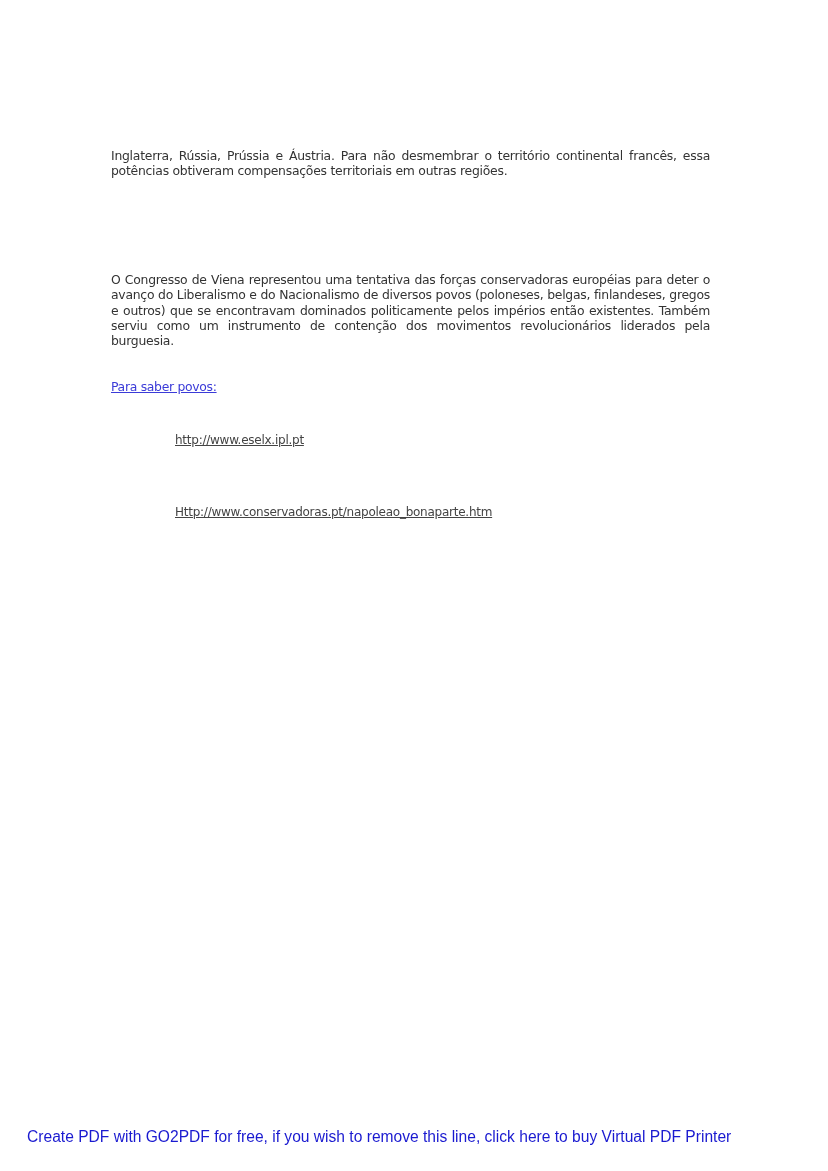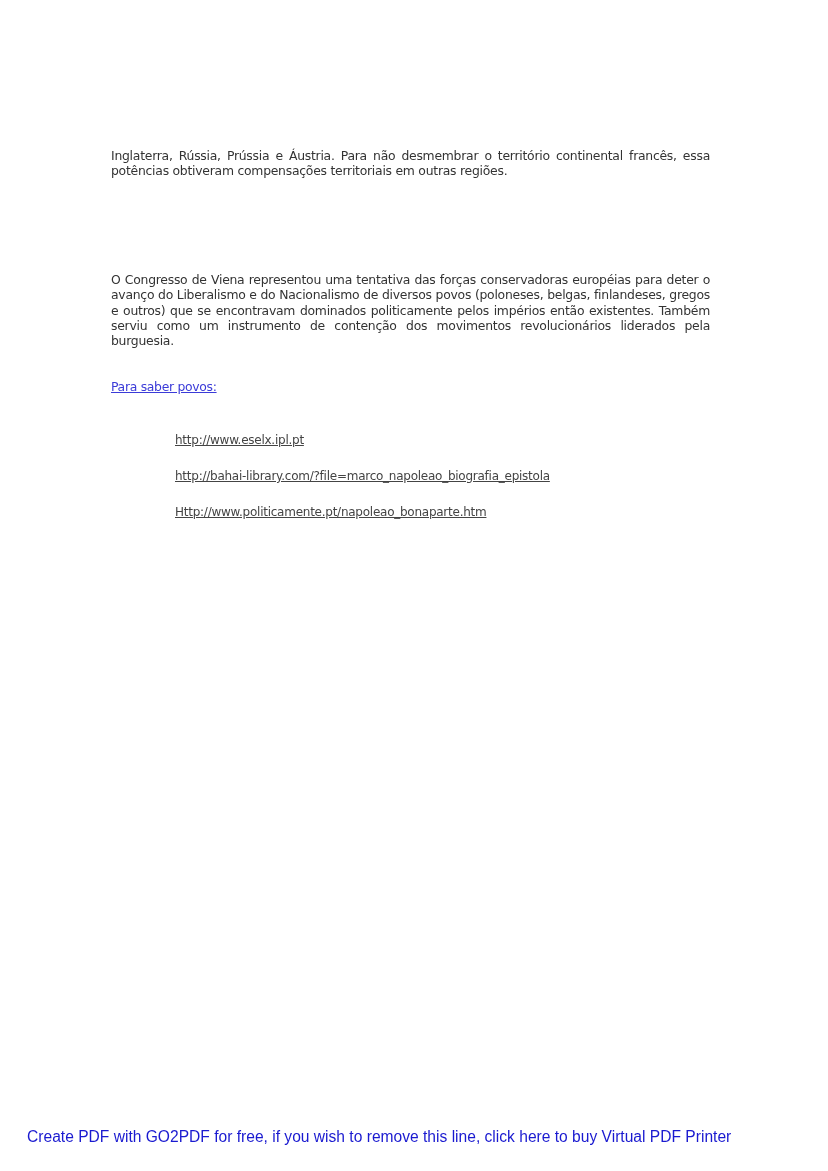--- a/index.html
+++ b/index.html
@@ -35,17 +35,16 @@
 </head>
 <body>
 
 <div class="page">
   <p class="para p1">Inglaterra, Rússia, Prússia e Áustria. Para não desmembrar o território continental francês, essa potências obtiveram compensações territoriais em outras regiões.</p>
   <p class="para p3">O Congresso de Viena representou uma tentativa das forças conservadoras européias para deter o avanço do Liberalismo e do Nacionalismo de diversos povos (poloneses, belgas, finlandeses, gregos e outros) que se encontravam dominados politicamente pelos impérios então existentes. Também serviu como um instrumento de contenção dos movimentos revolucionários liderados pela burguesia.</p>
 
   <a class="more">Para saber povos:</a>
 
   <a class="link l1">http://www.eselx.ipl.pt</a>
-  <a class="link l2">http://bahai-library.com/?file=marco_napoleao_biografia_epistola</a>
-  <a class="link l3">Http://www.politicamente.pt/napoleao_bonaparte.htm</a>
+  <a class="link l3">Http://www.conservadoras.pt/napoleao_bonaparte.htm</a>
 
   <a class="footer">Create PDF with GO2PDF for free, if you wish to remove this line, click here to buy Virtual PDF Printer</a>
 </div>
 
 </body></html>

